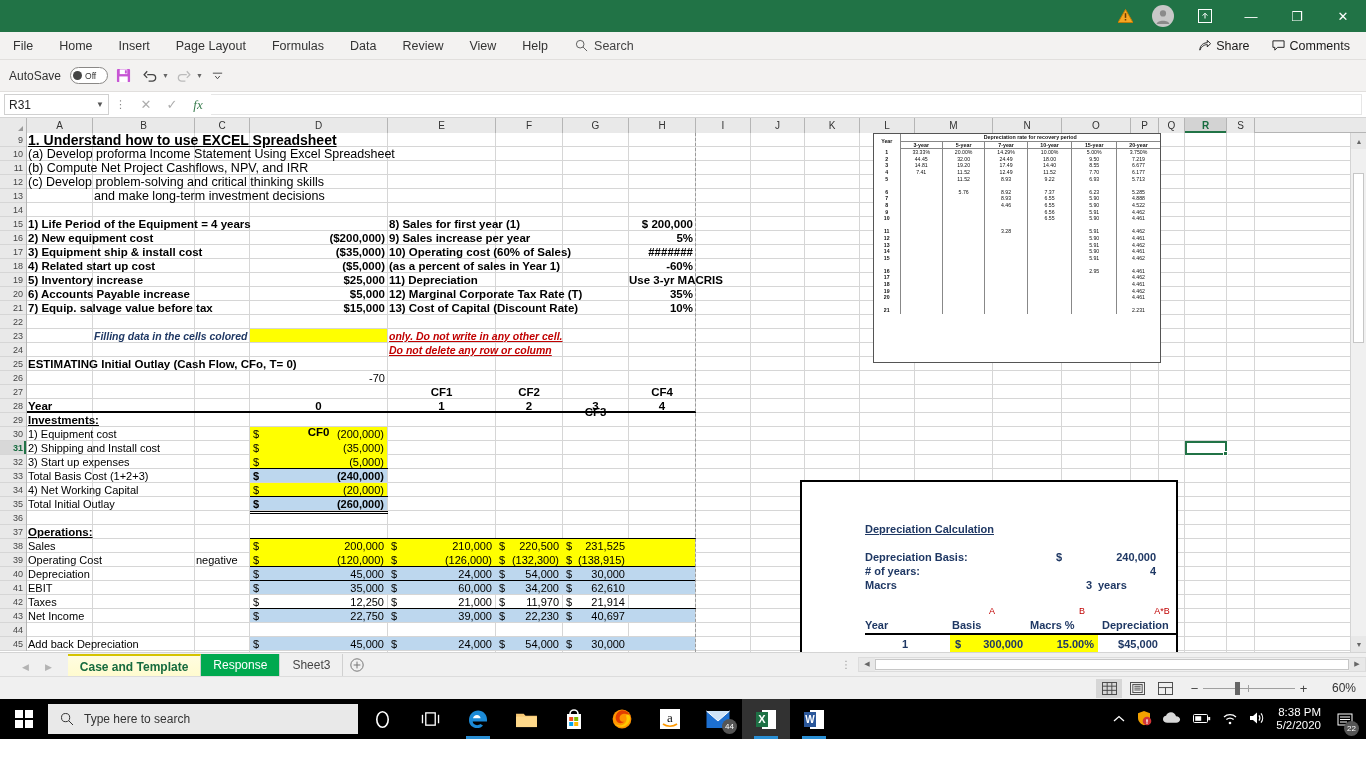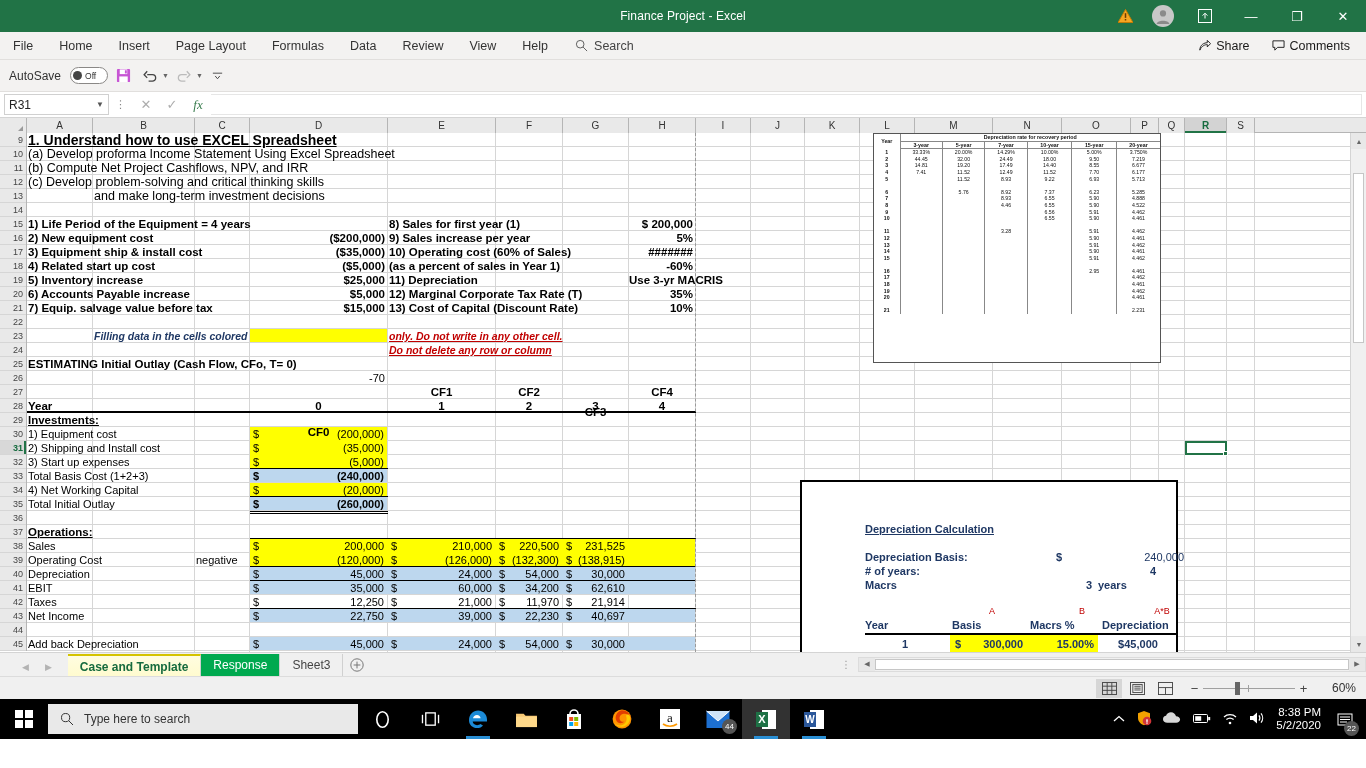--- a/index.html
+++ b/index.html
@@ -123,21 +123,20 @@
   #macrs .vb{border-right:1px solid #888;}
   #macrs .hb{border-bottom:1px solid #888;}
   #macrs .hdr{font-weight:bold;font-size:5.3px;}
   
   #depbox{ position:absolute; border:2px solid #000; background:#fff;}
 </style>
 </head>
 <body>
 
 <div id="titlebar">
-  <div class="title">Finance Project  -  Excel</div>
   <div class="sysgroup">
     <div class="warnicon">
       <svg width="15" height="14" viewBox="0 0 16 14">
           <polygon points="8,0 16,14 0,14" fill="#f5a623" stroke="#c97b00"></polygon>
           <rect x="7.2" y="4" width="1.6" height="5" fill="#6b3b00"></rect>
           <rect x="7.2" y="10.2" width="1.6" height="1.6" fill="#6b3b00"></rect>
         </svg>
     </div>
     <div class="avatar">
       <svg width="20" height="20" viewBox="0 0 20 20">
@@ -761,21 +760,21 @@
               <td>2.231</td>
             </tr>
           </tbody>
         </table>
     </div>
 
     <div id="depbox" style="left:773px; top:347px; width:378px; height:187px;">
         <div style="position: absolute; left: 63px; top: 40px; font-size: 11px; color: rgb(31, 56, 100); white-space: nowrap; line-height: 14px; font-weight: bold; text-decoration: underline;">Depreciation Calculation</div>
         <div style="position: absolute; left: 63px; top: 68px; font-size: 11px; color: rgb(31, 56, 100); white-space: nowrap; line-height: 14px; font-weight: bold;">Depreciation Basis:</div>
         <div style="position: absolute; left: 254px; top: 68px; font-size: 11px; color: rgb(31, 56, 100); white-space: nowrap; line-height: 14px; font-weight: bold;">$</div>
-        <div style="position: absolute; left: 254px; top: 68px; font-size: 11px; color: rgb(31, 56, 100); white-space: nowrap; line-height: 14px; font-weight: normal; width: 100px; text-align: right; margin-left: 28px;">240,000</div>
+        <div style="position: absolute; left: 254px; top: 68px; font-size: 11px; color: rgb(31, 56, 100); white-space: nowrap; line-height: 14px; font-weight: bold; width: 100px; text-align: right;">240,000</div>
         <div style="position: absolute; left: 63px; top: 82px; font-size: 11px; color: rgb(31, 56, 100); white-space: nowrap; line-height: 14px; font-weight: bold;"># of years:</div>
         <div style="position: absolute; left: 254px; top: 82px; font-size: 11px; color: rgb(31, 56, 100); white-space: nowrap; line-height: 14px; font-weight: bold; width: 100px; text-align: right;">4</div>
         <div style="position: absolute; left: 63px; top: 96px; font-size: 11px; color: rgb(31, 56, 100); white-space: nowrap; line-height: 14px; font-weight: bold;">Macrs</div>
         <div style="position: absolute; left: 190px; top: 96px; font-size: 11px; color: rgb(31, 56, 100); white-space: nowrap; line-height: 14px; font-weight: bold; width: 100px; text-align: right;">3</div>
         <div style="position: absolute; left: 296px; top: 96px; font-size: 11px; color: rgb(31, 56, 100); white-space: nowrap; line-height: 14px; font-weight: bold;">years</div>
         <div style="position: absolute; left: 160px; top: 122px; font-size: 9px; color: rgb(192, 0, 0); white-space: nowrap; line-height: 14px; width: 60px; text-align: center;">A</div>
         <div style="position: absolute; left: 250px; top: 122px; font-size: 9px; color: rgb(192, 0, 0); white-space: nowrap; line-height: 14px; width: 60px; text-align: center;">B</div>
         <div style="position: absolute; left: 330px; top: 122px; font-size: 9px; color: rgb(192, 0, 0); white-space: nowrap; line-height: 14px; width: 60px; text-align: center;">A*B</div>
         <div style="position: absolute; left: 63px; top: 136px; font-size: 11px; color: rgb(31, 56, 100); white-space: nowrap; line-height: 14px; font-weight: bold;">Year</div>
         <div style="position: absolute; left: 150px; top: 136px; font-size: 11px; color: rgb(31, 56, 100); white-space: nowrap; line-height: 14px; font-weight: bold;">Basis</div>

